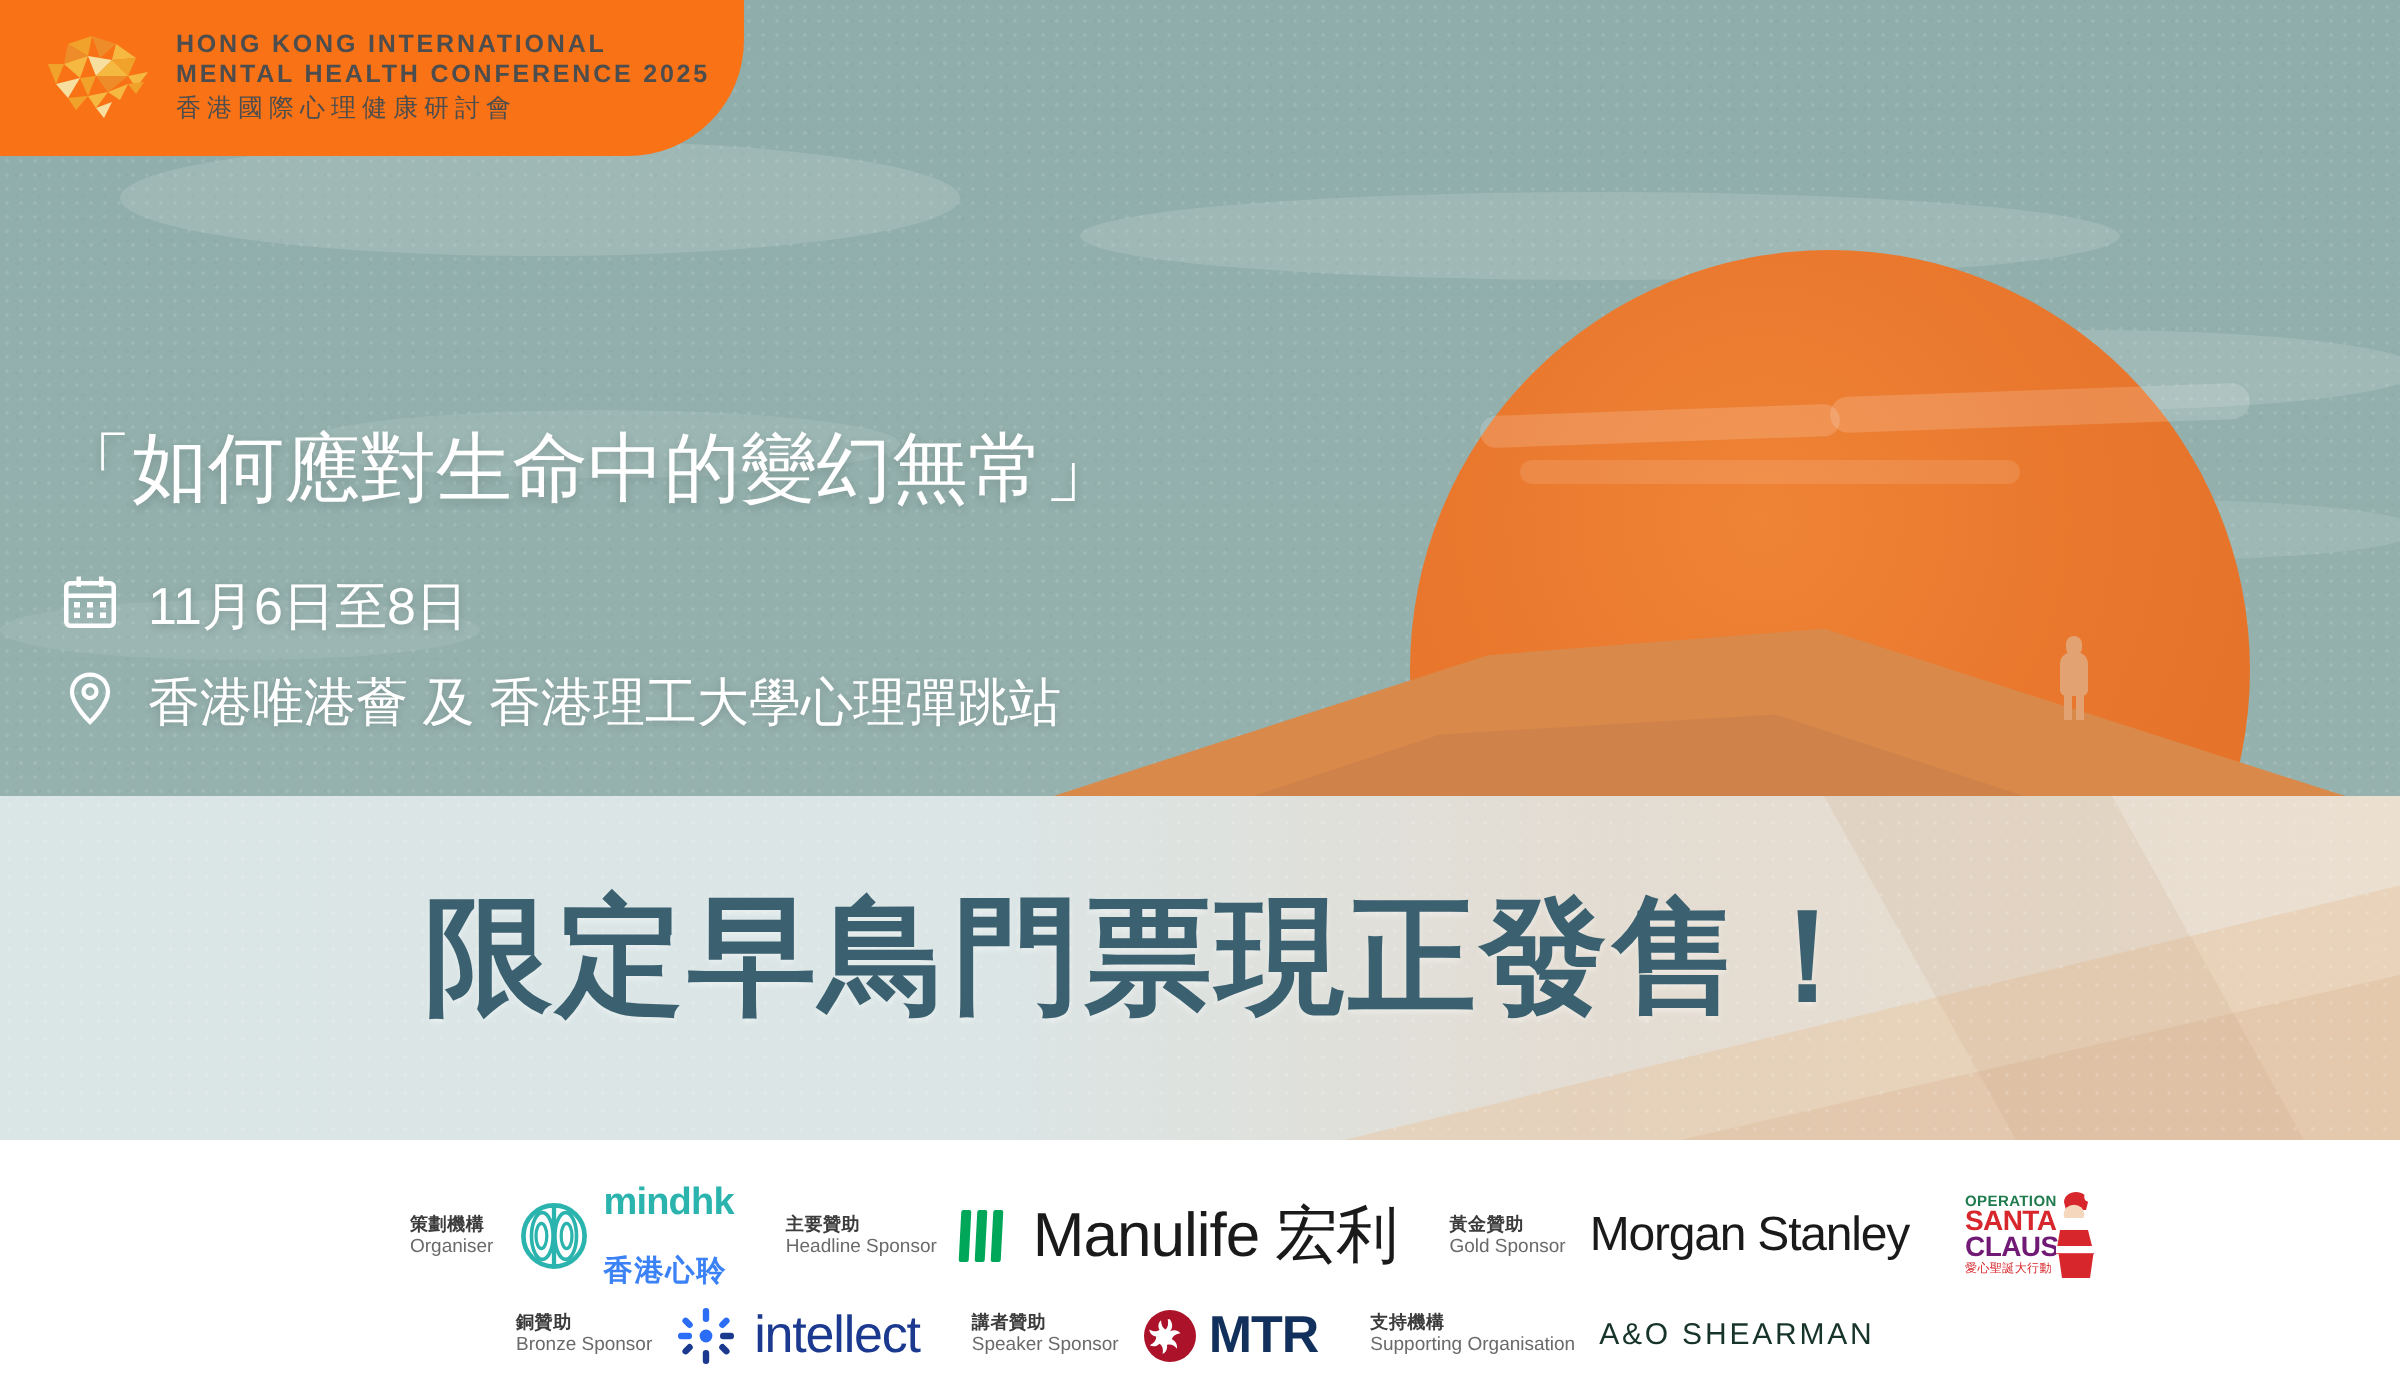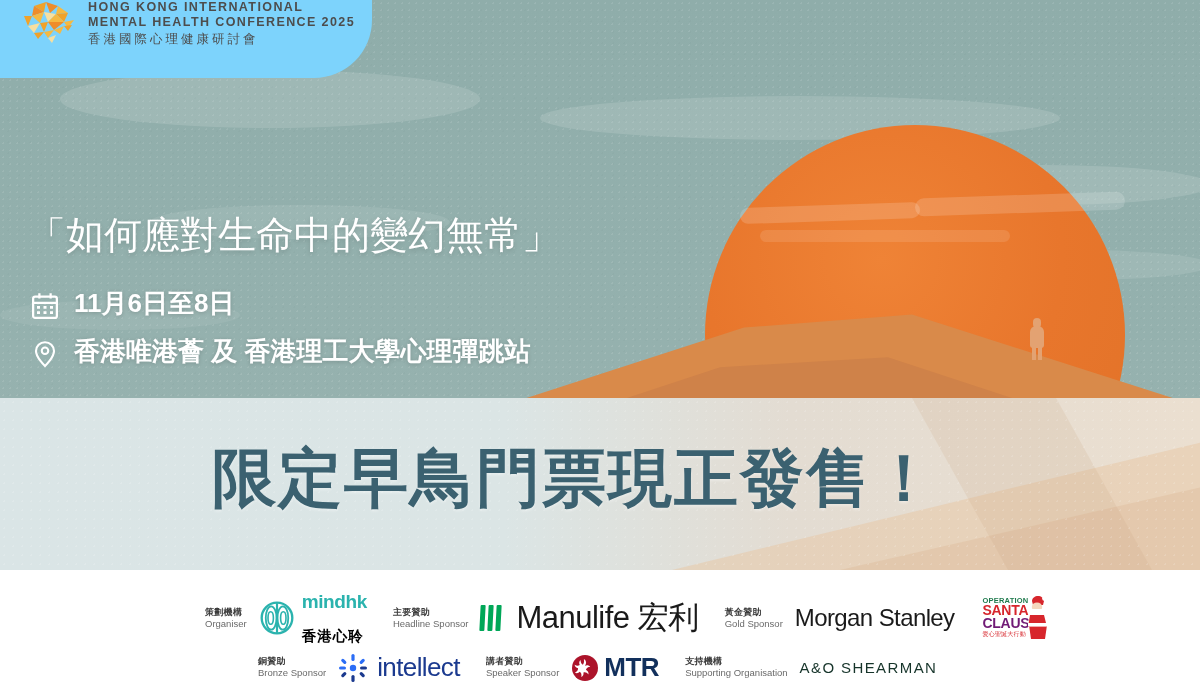--- a/index.html
+++ b/index.html
@@ -70,55 +70,55 @@
         background:#d9b48e;opacity:.30;
         clip-path:polygon(70% 100%,100% 52%,100% 100%);}
   .band-shade{position:absolute;left:0;top:398px;width:1200px;height:172px;
         background:#c9a17d;opacity:.16;
         clip-path:polygon(76% 0,88% 0,96% 100%,84% 100%);}
 
   
   .sponsor-area{position:absolute;left:0;top:570px;width:1200px;height:130px;background:#ffffff;}
 
   
-  .logo-plate{position:absolute;left:0;top:0;width:372px;height:78px;background:#7dd3fc;
-       border-bottom-right-radius:58px;display:flex;align-items:flex-start;padding-left:20px;box-sizing:border-box;}
+  .logo-plate{position:absolute;left:0;top:0;width:372px;height:78px;background:#f97316;
+       border-bottom-right-radius:58px;display:flex;align-items:center;padding-left:20px;box-sizing:border-box;}
   .brain-logo{width:56px;height:46px;flex:0 0 auto;margin-right:12px;}
   .logo-text{display:flex;flex-direction:column;justify-content:center;}
   .logo-l1,.logo-l2{font-size:12.5px;font-weight:bold;color:#4d4d4d;letter-spacing:1.4px;line-height:15px;}
   .logo-l3{font-size:12.5px;color:#4d4d4d;letter-spacing:3px;line-height:17px;margin-top:1px;}
 
   
   .title{position:absolute;left:28px;top:124px;font-size:60px;font-weight:bold;color:#ffffff;
          letter-spacing:1px;white-space:nowrap;text-shadow:0 2px 6px rgba(0,0,0,.18);line-height:1;}
   .title .yr{font-family:"Liberation Sans",sans-serif;letter-spacing:0;}
   .subtitle{position:absolute;left:28px;top:216px;font-size:38px;color:#ffffff;white-space:nowrap;
          text-shadow:0 2px 5px rgba(0,0,0,.15);line-height:1;}
-  .info-row{position:absolute;display:flex;align-items:flex-end;color:#ffffff;white-space:nowrap;
-         text-shadow:0 1px 4px rgba(0,0,0,.18);font-weight:bold;}
+  .info-row{position:absolute;display:flex;align-items:flex-start;color:#ffffff;white-space:nowrap;
+         text-shadow:0 1px 4px rgba(0,0,0,.18);}
   .info-date{left:30px;top:286px;font-size:26px;}
   .info-loc{left:30px;top:334px;font-size:26px;}
   .info-row .ico{width:30px;height:30px;margin-right:14px;flex:0 0 auto;}
   .headline{position:absolute;left:212px;top:446px;font-size:64px;font-weight:bold;color:#3b6170;
          letter-spacing:2px;white-space:nowrap;line-height:1;text-shadow:0 2px 3px rgba(255,255,255,.35);}
 
   
   .sp-row{position:absolute;display:flex;align-items:center;}
   .row1{left:205px;top:592px;}
   .row2{left:258px;top:652px;}
   .sp-item{display:flex;align-items:center;margin-right:26px;}
   .sp-label{display:flex;flex-direction:column;justify-content:flex-start;margin-right:12px;}
   .sp-label .zh{font-size:9px;color:#3c3c3c;font-weight:bold;line-height:11px;letter-spacing:.3px;}
   .sp-label .en{font-size:9.5px;color:#6a6a6a;line-height:11.5px;}
   .sp-logo{display:flex;align-items:center;}
 
   .mind-mark{width:36px;height:36px;margin-right:7px;}
   .mind-txt{display:flex;flex-direction:column;line-height:1;gap:16px;}
   .mind-en{font-size:19px;font-weight:bold;color:#2bb3ae;letter-spacing:-.4px;}
-  .mind-zh{font-size:14.5px;font-weight:bold;color:#000000;letter-spacing:1px;margin-top:2px;}
+  .mind-zh{font-size:14.5px;font-weight:bold;color:#3b82f6;letter-spacing:1px;margin-top:2px;}
 
   .manu-bars{display:flex;margin-right:12px;}
   .manu-bars i{display:block;width:5px;height:26px;background:#00a758;margin-right:3px;
         transform:skewX(-3deg);border-radius:1px;}
   .manu-txt{font-size:31px;color:#1a1a1a;letter-spacing:-.5px;}
 
   .ms-txt{font-size:24px;color:#1a1a1a;letter-spacing:-.6px;font-weight:500;}
 
   .osc{width:68px;height:46px;position:relative;}
   .osc-op{position:absolute;left:2px;top:1px;font-size:7.5px;font-weight:bold;color:#1f7a4d;letter-spacing:.2px;}

